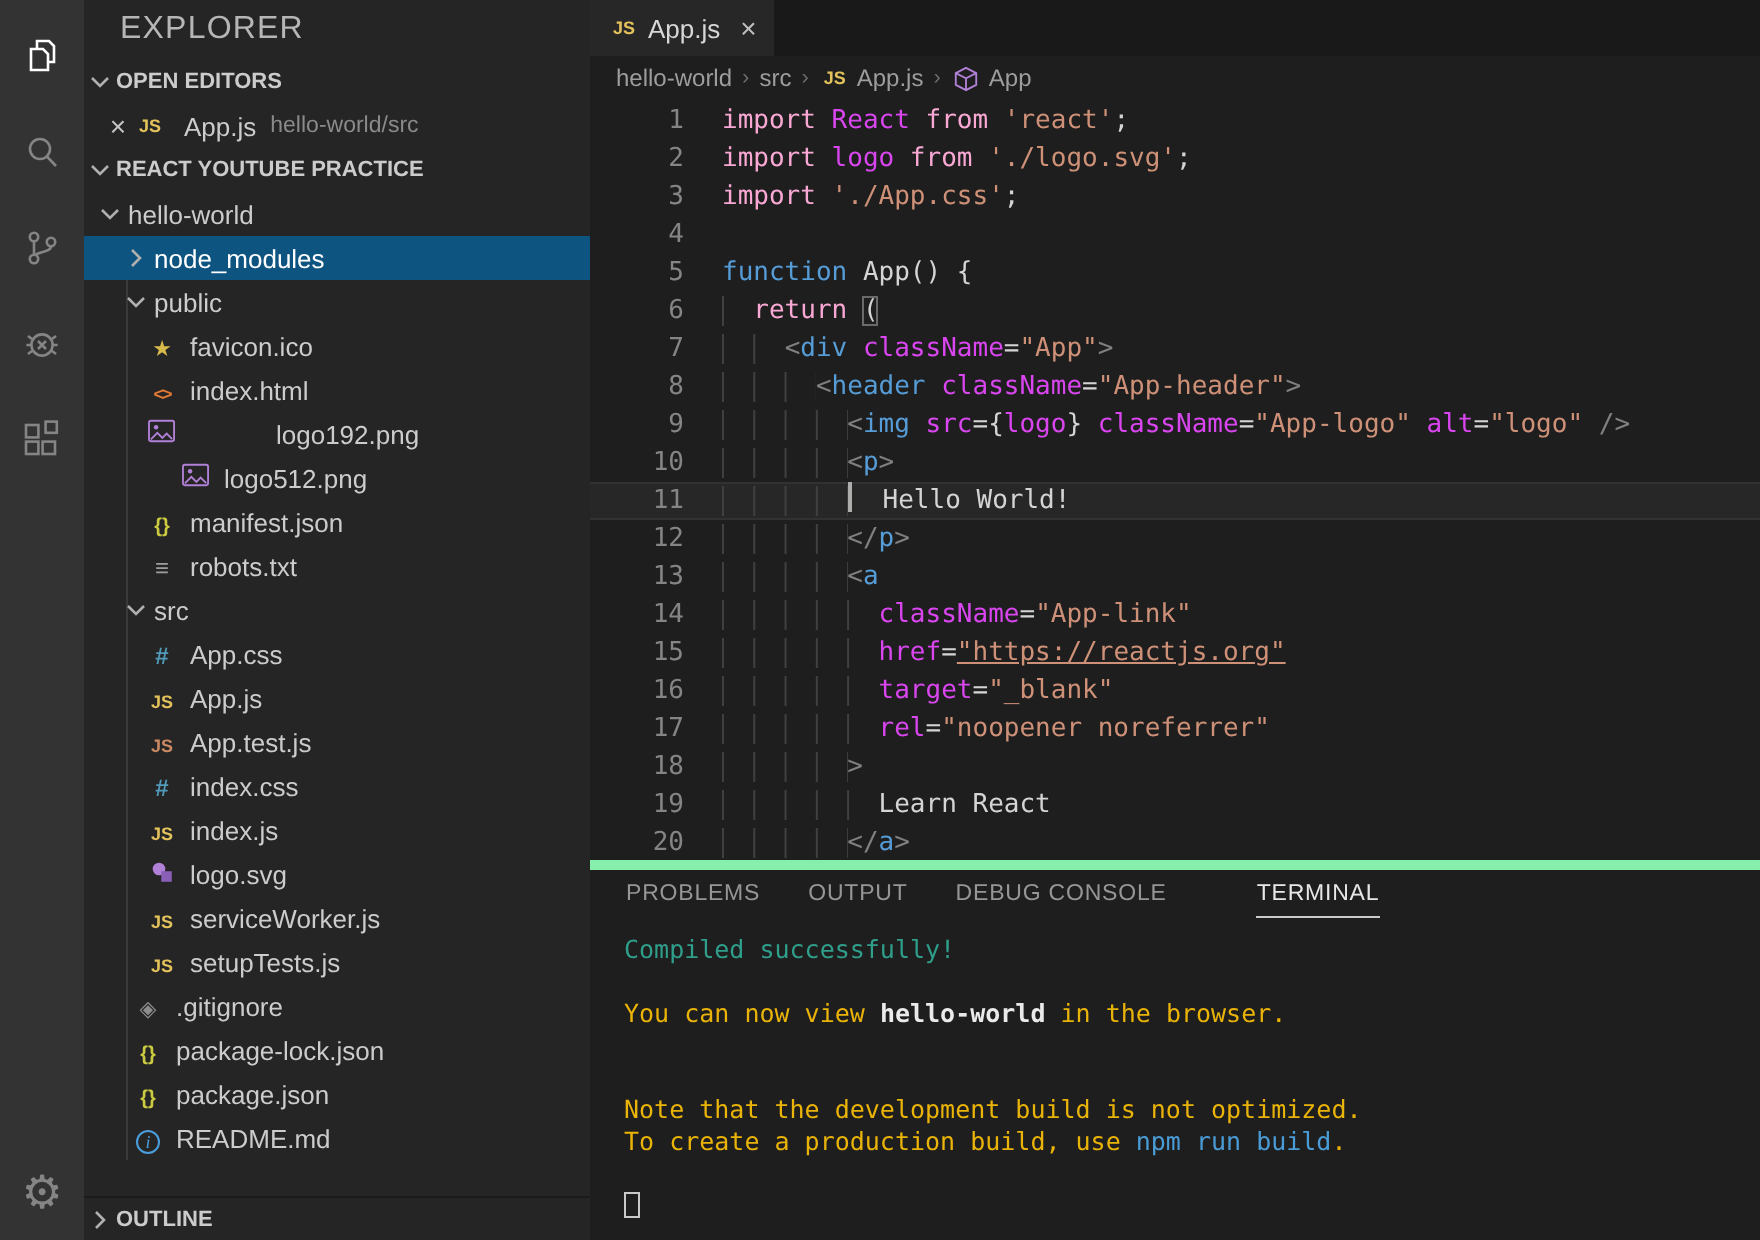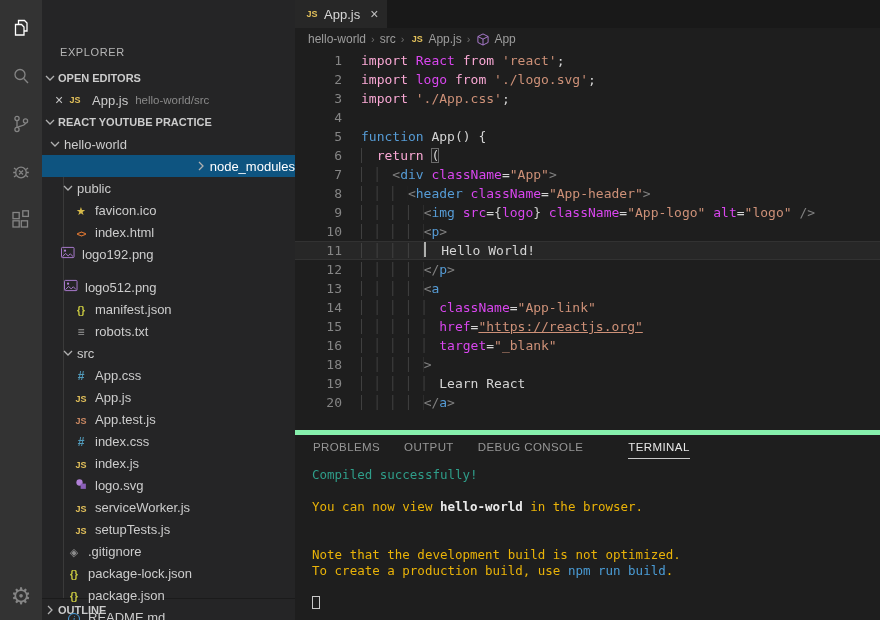--- a/index.html
+++ b/index.html
@@ -9,21 +9,21 @@
 
   
   .activitybar { width:42px; background:#333333; flex:none; position:relative; padding-top:4px; }
   .ab-item { width:42px; height:48px; display:flex; align-items:center; justify-content:center; color:#858585; cursor:pointer; }
   .ab-item.active { color:#ffffff; }
   .ab-item svg { stroke:currentColor; fill:none; stroke-width:1.3; }
   .ab-gear { position:absolute; bottom:6px; left:0; width:42px; height:36px; display:flex; align-items:center; justify-content:center; color:#858585; font-size:23px; cursor:pointer; }
 
   
   .sidebar { width:253px; background:#252526; color:#cccccc; flex:none; font-size:13px; position:relative; overflow:hidden; }
-  .sb-title { height:30px; line-height:30px; padding-left:18px; font-size:11px; color:#b6b6b6; letter-spacing:.6px;margin-top:37px; }
+  .sb-title { height:30px; line-height:30px; padding-left:18px; font-size:16px; color:#b6b6b6; letter-spacing:.6px; }
   .sb-sect { height:22px; display:flex; align-items:center; font-weight:bold; font-size:11px; color:#cccccc; cursor:pointer; }
   .chev { width:16px; display:inline-flex; justify-content:center; align-items:center; color:#b0b0b0; flex:none; }
   .chev svg { stroke:currentColor; fill:none; stroke-width:1.3; }
   .oe-item { height:22px; display:flex; align-items:center; padding-left:9px; cursor:pointer; }
   .oe-close { width:16px; color:#c5c5c5; font-size:14px; text-align:center; flex:none; }
   .oe-name { margin-left:4px; }
   .oe-desc { color:#8a8a8a; font-size:11.5px; margin-left:7px; }
 
   .tree { position:relative; }
   .tree-guide { position:absolute; left:21px; top:22px; width:1px; height:462px; background:#3a3a3a; }
@@ -160,21 +160,21 @@
     <div class="tree" id="tree">
       <div class="tree-guide"></div>
     <div class="row" style="padding-left: 5px;">
           <span class="chev">
             <svg width="16" height="16" viewBox="0 0 16 16">
               <path d="M4 6l4 4 4-4" fill="none" stroke="currentColor" stroke-width="1.3"></path>
             </svg>
           </span>
           <span class="row-label">hello-world</span>
         </div>
-        <div class="row selected" style="padding-left: 18px; justify-content: flex-end;">
+        <div class="row selected" style="padding-left: 18px;">
           <span class="chev">
             <svg width="16" height="16" viewBox="0 0 16 16">
               <path d="M6 4l4 4-4 4" fill="none" stroke="currentColor" stroke-width="1.3"></path>
             </svg>
           </span>
           <span class="row-label">node_modules</span>
         </div>
         <div class="row" style="padding-left: 18px;">
           <span class="chev">
             <svg width="16" height="16" viewBox="0 0 16 16">
@@ -184,29 +184,29 @@
           <span class="row-label">public</span>
         </div>
         <div class="row" style="padding-left: 31px;">
           <span><span class="fi fi-star">★</span></span>
           <span class="row-label">favicon.ico</span>
         </div>
         <div class="row" style="padding-left: 31px;">
           <span><span class="fi fi-html">&lt;&gt;</span></span>
           <span class="row-label">index.html</span>
         </div>
-        <div class="row" style="padding-left: 18px;">
+        <div class="row" style="padding-left: 31px; gap: 43px;">
           <span><svg class="fi" width="14" height="13" viewBox="0 0 16 14">
               <rect x="1" y="1.5" width="13.5" height="11" rx="1" fill="none" stroke="#b180d7"></rect>
               <circle cx="4.8" cy="5" r="1.2" fill="#b180d7"></circle>
               <path d="M2 11.5l3.5-3.5 2.7 2.7 2.3-2.3 3 3" fill="none" stroke="#b180d7"></path>
             </svg></span>
           <span class="row-label">logo192.png</span>
         </div>
-        <div class="row" style="padding-left: 21px; margin-top: 11px;">
+        <div class="row" style="padding-left: 48px;">
           <span><svg class="fi" width="14" height="13" viewBox="0 0 16 14">
               <rect x="1" y="1.5" width="13.5" height="11" rx="1" fill="none" stroke="#b180d7"></rect>
               <circle cx="4.8" cy="5" r="1.2" fill="#b180d7"></circle>
               <path d="M2 11.5l3.5-3.5 2.7 2.7 2.3-2.3 3 3" fill="none" stroke="#b180d7"></path>
             </svg></span>
           <span class="row-label">logo512.png</span>
         </div>
         <div class="row" style="padding-left: 31px;">
           <span><span class="fi fi-json">{}</span></span>
           <span class="row-label">manifest.json</span>
@@ -376,20 +376,24 @@
           <span class="cl-num">14</span>
           <span class="cl-code"><span class="tk-ind">          </span><span class="tk-ent">className</span><span class="tk-d">=</span><span class="tk-str">"App-link"</span></span>
         </div>
         <div class="cl">
           <span class="cl-num">15</span>
           <span class="cl-code"><span class="tk-ind">          </span><span class="tk-ent">href</span><span class="tk-d">=</span><span class="tk-lnk">"https://reactjs.org"</span></span>
         </div>
         <div class="cl">
           <span class="cl-num">16</span>
           <span class="cl-code"><span class="tk-ind">          </span><span class="tk-ent">target</span><span class="tk-d">=</span><span class="tk-str">"_blank"</span></span>
+        </div>
+        <div class="cl">
+          <span class="cl-num">17</span>
+          <span class="cl-code"><span class="tk-ind">          </span><span class="tk-ent">rel</span><span class="tk-d">=</span><span class="tk-str">"noopener noreferrer"</span></span>
         </div>
         <div class="cl">
           <span class="cl-num">18</span>
           <span class="cl-code"><span class="tk-ind">        </span><span class="tk-p">&gt;</span></span>
         </div>
         <div class="cl">
           <span class="cl-num">19</span>
           <span class="cl-code"><span class="tk-ind">          </span><span class="tk-d">Learn React</span></span>
         </div>
         <div class="cl">

